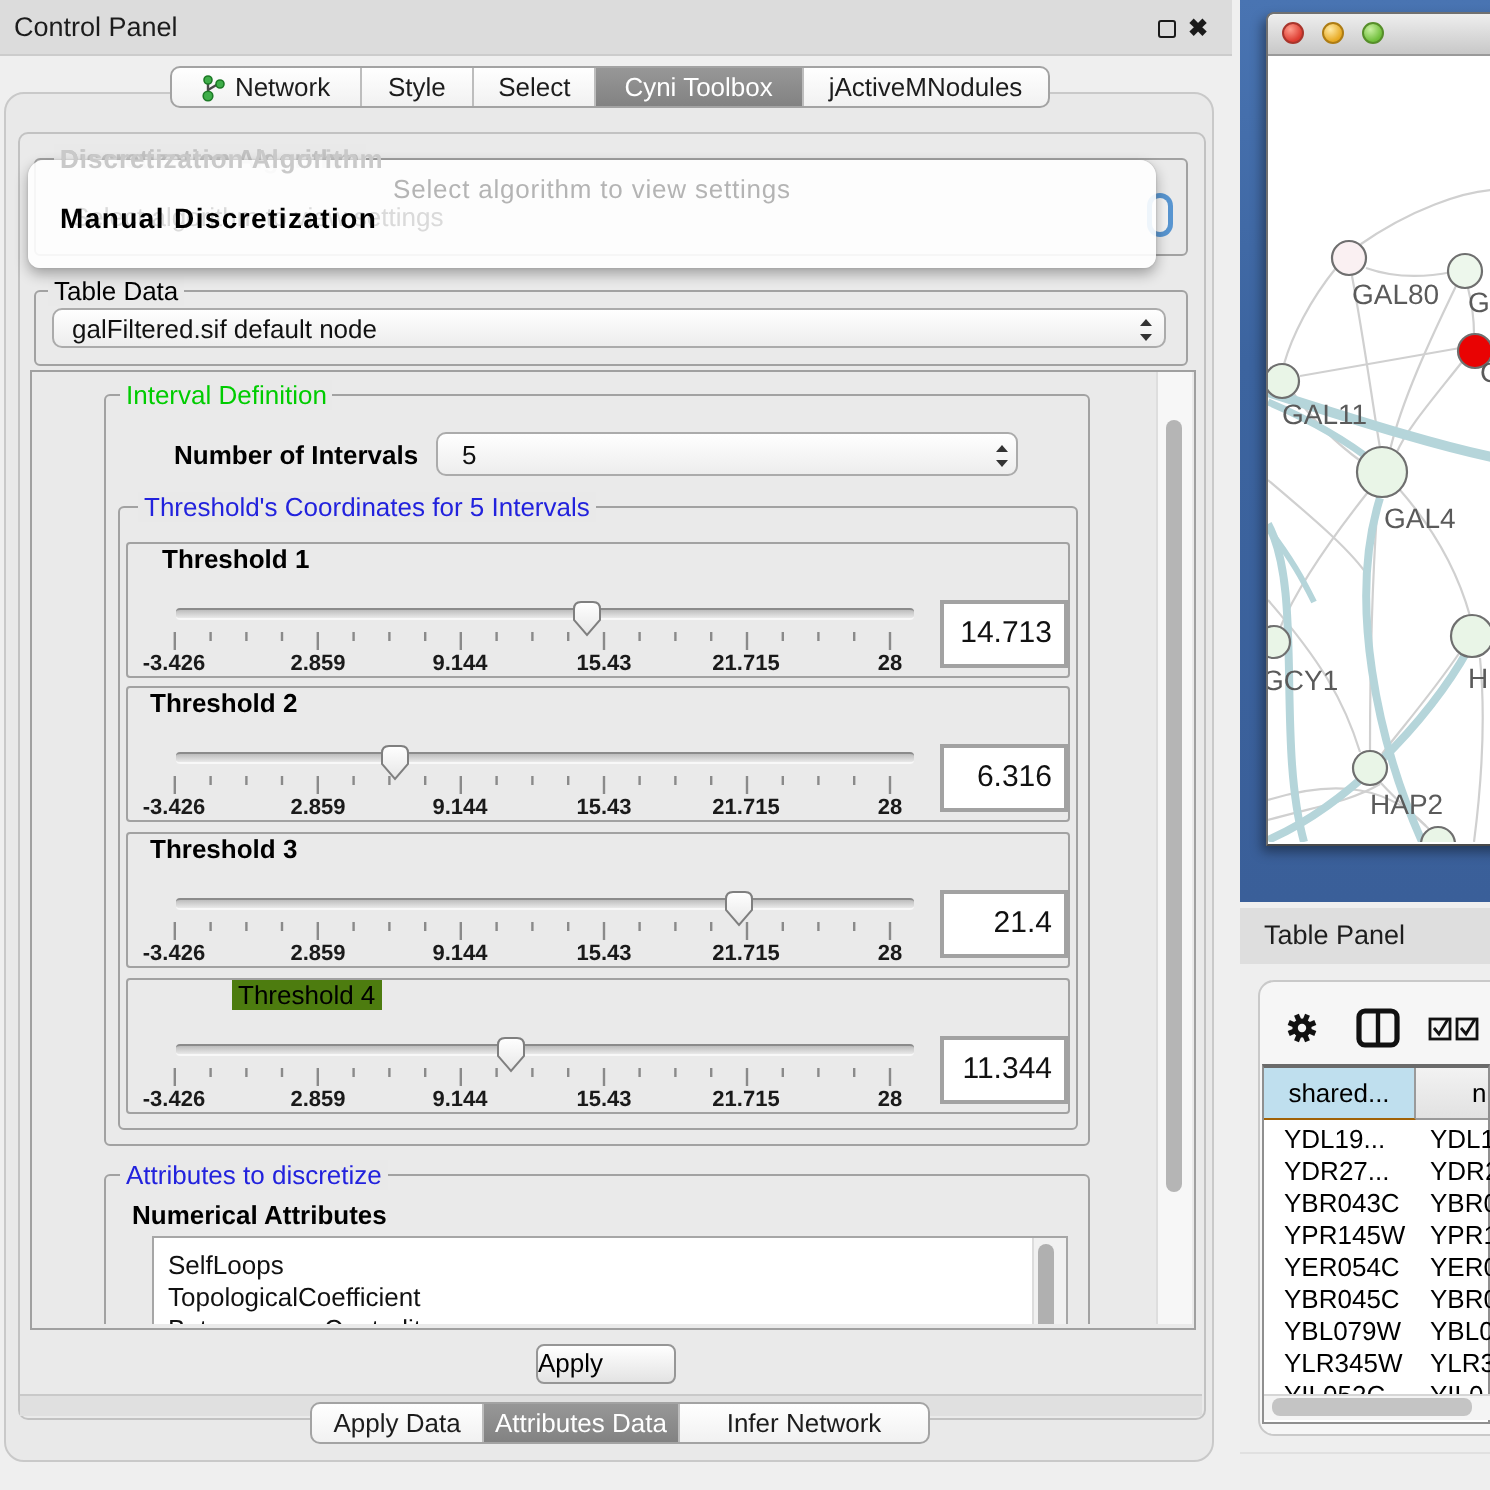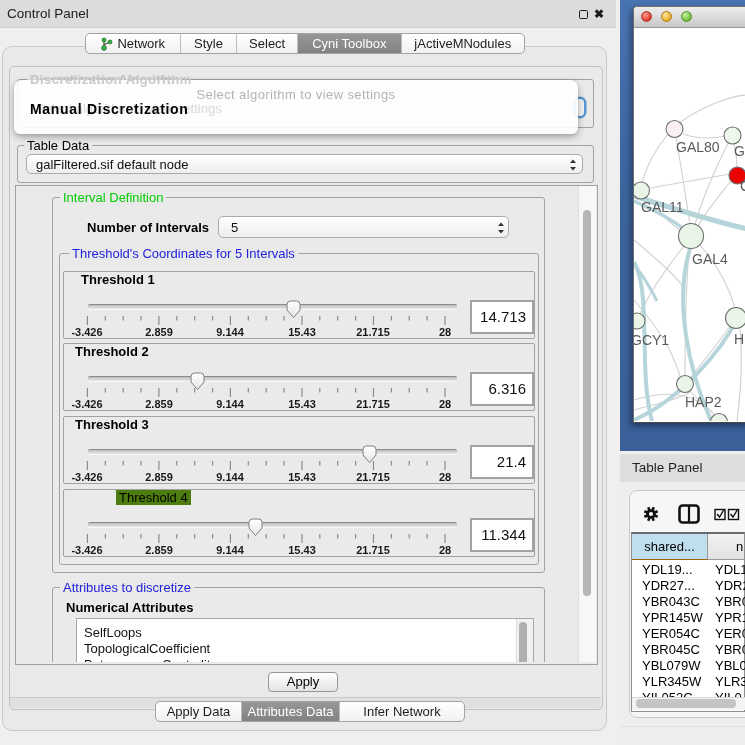--- a/index.html
+++ b/index.html
@@ -196,21 +196,21 @@
   <div class="abs" id="attrlist" style="left:60px;top:432px;width:456px;height:110px;">
     <div style="margin-top:6px;">SelfLoops</div>
     <div>TopologicalCoefficient</div>
     <div>BetweennessCentrality</div>
 
   </div>
   <div class="abs" style="left:500px;top:433px;width:16px;height:109px;background:#f1f1f1;border-left:1px solid #dcdcdc;"></div>
   <div class="abs" style="left:503px;top:436px;width:8px;height:105px;border-radius:4px;background:#b0b0b0;"></div>
 </div>
 
-<div class="abs" style="left:268px;top:672px;width:68px;height:18px;border:1px solid #969696;border-radius:4px;background:linear-gradient(#ffffff,#e3e3e3);font-size:13px;text-align:center;line-height:17px;">Apply</div>
+<div class="abs" style="left:268px;top:672px;width:68px;height:18px;border:1px solid #969696;border-radius:4px;background:linear-gradient(#ffffff,#e3e3e3);font-size:13px;line-height:17px;">Apply</div>
 
 <div class="abs tabbar" id="tabs-bottom">
   <div class="seg" style="width:85px;">Apply Data</div>
   <div class="seg sel" style="width:98px;">Attributes Data</div>
   <div class="seg" style="width:125px;">Infer Network</div>
 </div>
 
 <div class="abs" id="desktop"></div>
 <div class="abs" id="netwin"></div>
 <div class="abs" id="nettitle">

